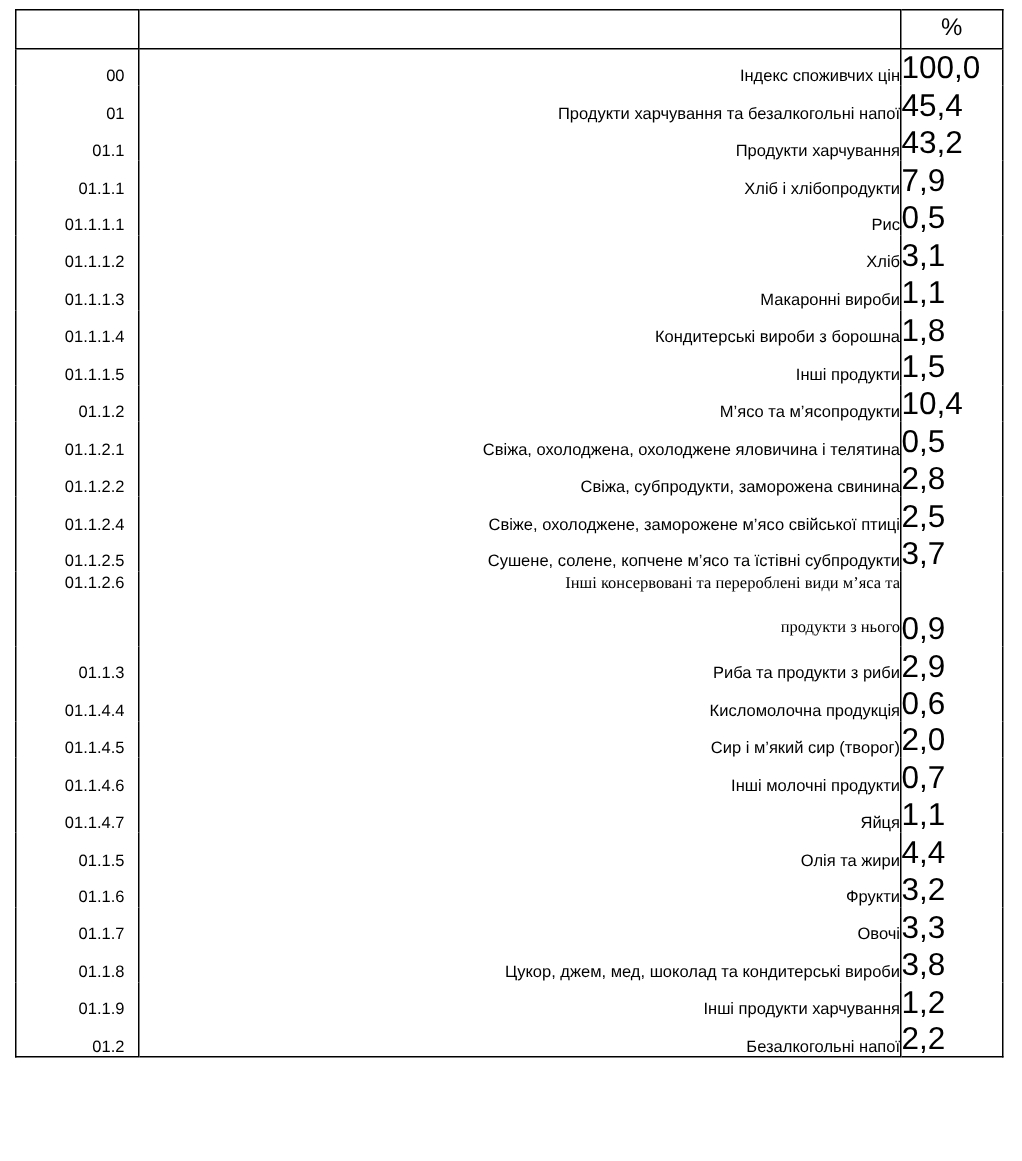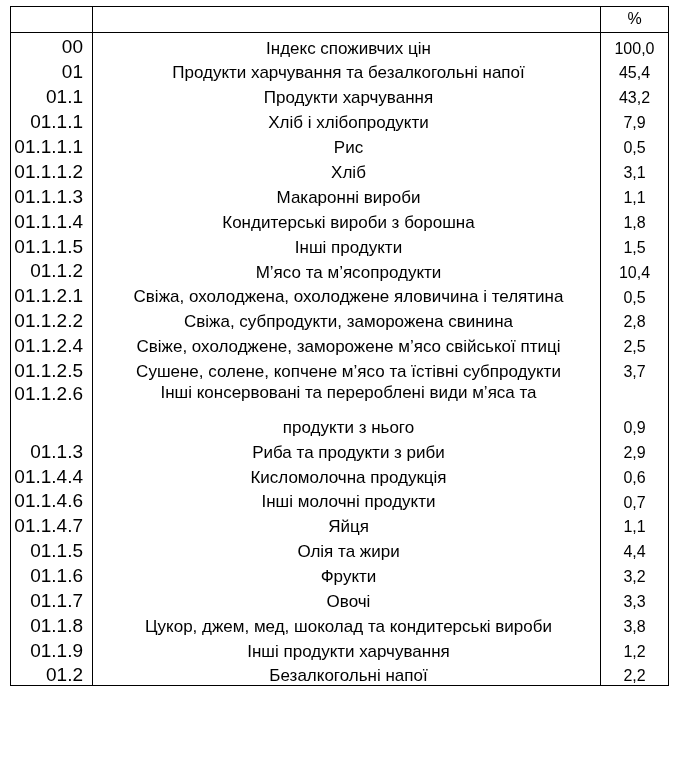--- a/index.html
+++ b/index.html
@@ -65,41 +65,42 @@
     vertical-align: middle;
     font-size: 16px;
   }
 
   
   tbody td.code {
     text-align: right;
     padding-right: 9px;
     border-right: 1.4px solid #000;
     white-space: nowrap;
-    font-size: 19px;
+    font-size: 11px;
   }
   tbody td.name {
-    text-align: center;
+    text-align: right;
     padding-left: 4px;
     border-right: 1.4px solid #000;
-    font-size: 17px;
+    font-size: 11px;
   }
   tbody td.value {
-    text-align: center;
-    font-size: 16px;
+    text-align: left;
+    font-size: 21px;
     white-space: nowrap;
   }
   tbody tr.row {
     height: 24.9px;
   }
   tbody tr.row.tall {
     height: 49.8px;
   }
   td.name .wrap-line {
     display: block;
+    font-family: Liberation Serif, serif;
   }
   td.name .wrap-line + .wrap-line {
     margin-top: 17px;
   }
   td.pad-bottom {
     padding-bottom: 2px;
   }
 </style>
 </head>
 <body>
@@ -202,20 +203,25 @@
           <td class="code pad-bottom">01.1.3</td>
           <td class="name pad-bottom">Риба та продукти з риби</td>
           <td class="value pad-bottom">2,9</td>
         </tr>
         <tr class="row">
           <td class="code pad-bottom">01.1.4.4</td>
           <td class="name pad-bottom">Кисломолочна продукція</td>
           <td class="value pad-bottom">0,6</td>
         </tr>
         <tr class="row">
+          <td class="code pad-bottom">01.1.4.5</td>
+          <td class="name pad-bottom">Сир і м’який сир (творог)</td>
+          <td class="value pad-bottom">2,0</td>
+        </tr>
+        <tr class="row">
           <td class="code pad-bottom">01.1.4.6</td>
           <td class="name pad-bottom">Інші молочні продукти</td>
           <td class="value pad-bottom">0,7</td>
         </tr>
         <tr class="row">
           <td class="code pad-bottom">01.1.4.7</td>
           <td class="name pad-bottom">Яйця</td>
           <td class="value pad-bottom">1,1</td>
         </tr>
         <tr class="row">

